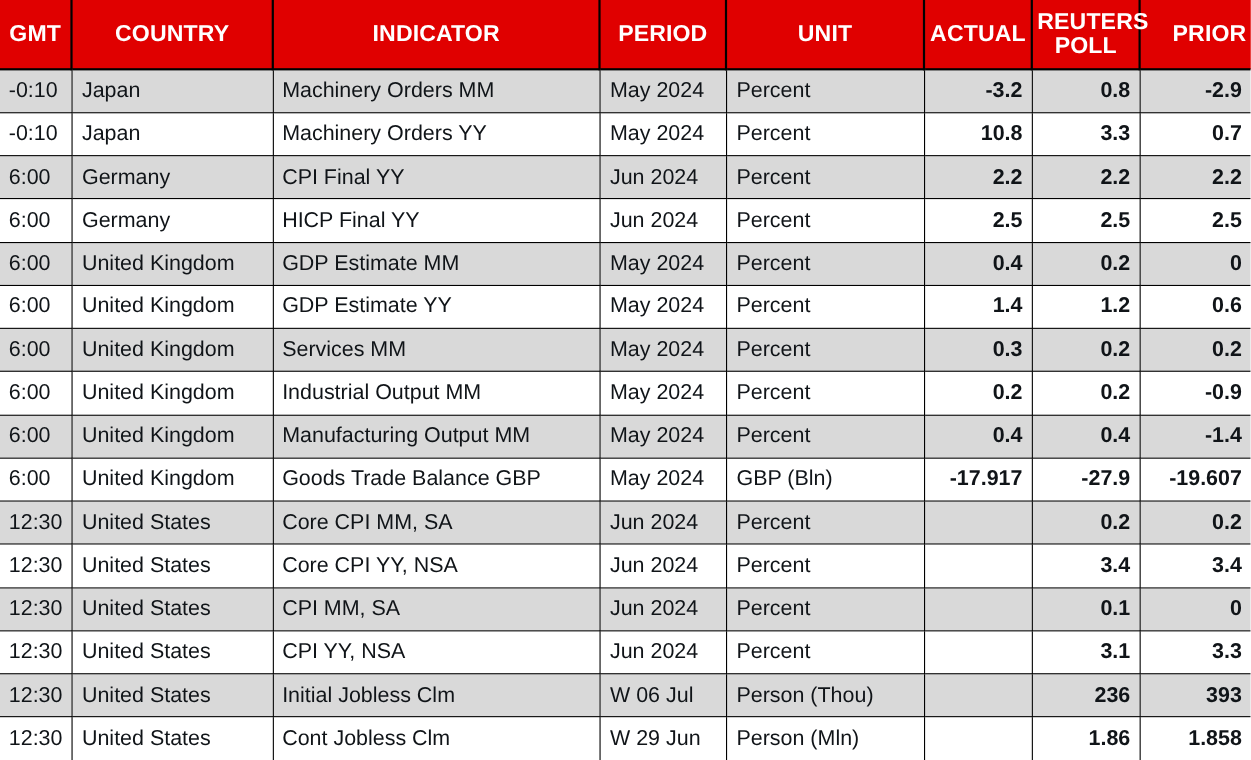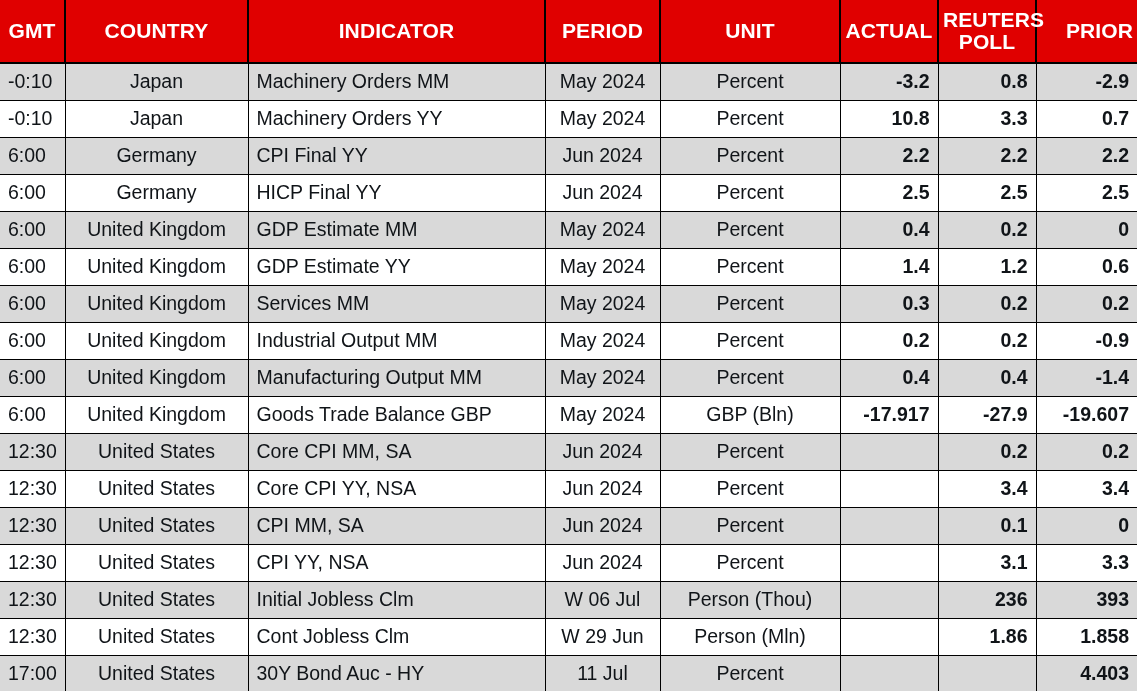--- a/index.html
+++ b/index.html
@@ -69,21 +69,21 @@
     border-right: 1px solid #000000;
     border-bottom: 1px solid #000000;
     padding: 0 9px;
     overflow: hidden;
     white-space: nowrap;
   }
   tbody td:last-child { border-right: none; }
   tbody tr:last-child td { border-bottom: none; }
 
   td.align-left   { text-align: left;   padding-left: 8px; }
-  td.align-center { text-align: center; }
+  td.align-center { text-align: left; }
   td.align-right  { text-align: right;  padding-right: 8px; font-weight: bold; }
 </style>
 </head>
 <body>
 
 <div class="calendar-wrap">
   <table class="calendar">
     <colgroup>
       <col class="c-gmt">
         <col class="c-country">
@@ -260,25 +260,15 @@
         <tr class="row-plain">
           <td class="align-left">12:30</td>
           <td class="align-center">United States</td>
           <td class="align-left">Cont Jobless Clm</td>
           <td class="align-center">W 29 Jun</td>
           <td class="align-center">Person (Mln)</td>
           <td class="align-right"></td>
           <td class="align-right">1.86</td>
           <td class="align-right">1.858</td>
         </tr>
-        <tr class="row-shaded">
-          <td class="align-left">17:00</td>
-          <td class="align-center">United States</td>
-          <td class="align-left">30Y Bond Auc - HY</td>
-          <td class="align-center">11 Jul</td>
-          <td class="align-center">Percent</td>
-          <td class="align-right"></td>
-          <td class="align-right"></td>
-          <td class="align-right">4.403</td>
-        </tr>
       </tbody>
   </table>
 </div>
 
 </body></html>

